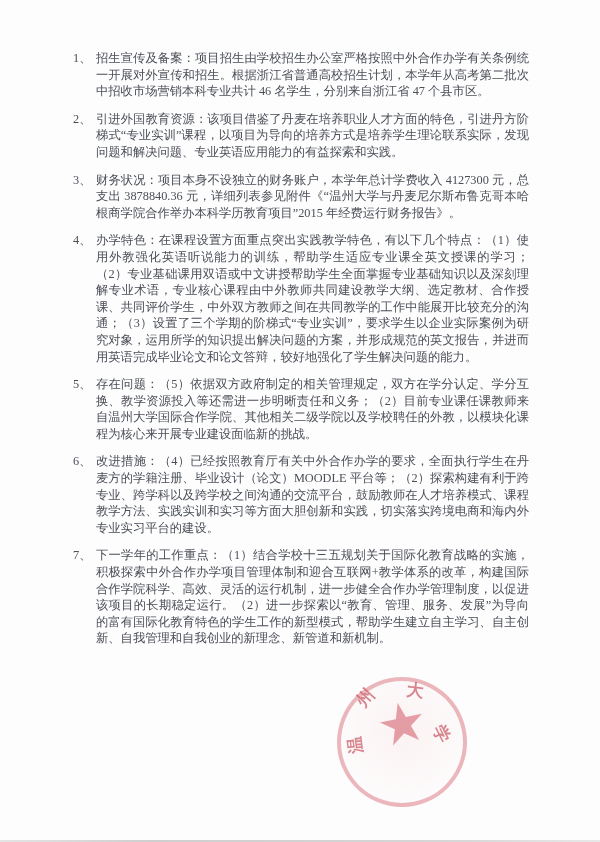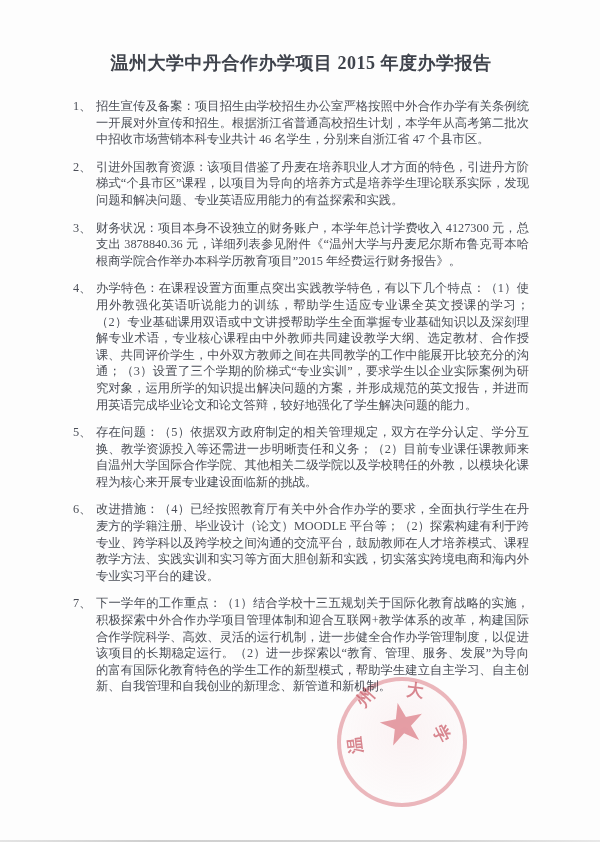--- a/index.html
+++ b/index.html
@@ -93,30 +93,29 @@
     height: 2px;
     background: linear-gradient(to right, #e4e4e4, #cfcfcf 25%, #d6d6d6 75%, #e8e8e8);
   }
 </style>
 </head>
 <body>
 
 <div class="page">
   <div class="content">
 
-    <h1 class="doc-title">温州大学中丹合作办学项目 2015 年度办学报告</h1>
 
     <div class="item">
       <span class="item-num">1、</span>
       <div class="item-text">招生宣传及备案：项目招生由学校招生办公室严格按照中外合作办学有关条例统一开展对外宣传和招生。根据浙江省普通高校招生计划，本学年从高考第二批次中招收市场营销本科专业共计 46 名学生，分别来自浙江省 47 个县市区。</div>
     </div>
 
     <div class="item">
       <span class="item-num">2、</span>
-      <div class="item-text">引进外国教育资源：该项目借鉴了丹麦在培养职业人才方面的特色，引进丹方阶梯式“个县市区”课程，以项目为导向的培养方式是培养学生理论联系实际，发现问题和解决问题、专业英语应用能力的有益探索和实践。</div>
+      <div class="item-text">引进外国教育资源：该项目借鉴了丹麦在培养职业人才方面的特色，引进丹方阶梯式“专业实训”课程，以项目为导向的培养方式是培养学生理论联系实际，发现问题和解决问题、专业英语应用能力的有益探索和实践。</div>
     </div>
 
     <div class="item">
       <span class="item-num">3、</span>
       <div class="item-text">财务状况：项目本身不设独立的财务账户，本学年总计学费收入 4127300 元，总支出 3878840.36 元，详细列表参见附件《“温州大学与丹麦尼尔斯布鲁克哥本哈根商学院合作举办本科学历教育项目”2015 年经费运行财务报告》。</div>
     </div>
 
     <div class="item">
       <span class="item-num">4、</span>
       <div class="item-text">办学特色：在课程设置方面重点突出实践教学特色，有以下几个特点：（1）使用外教强化英语听说能力的训练，帮助学生适应专业课全英文授课的学习；（2）专业基础课用双语或中文讲授帮助学生全面掌握专业基础知识以及深刻理解专业术语，专业核心课程由中外教师共同建设教学大纲、选定教材、合作授课、共同评价学生，中外双方教师之间在共同教学的工作中能展开比较充分的沟通；（3）设置了三个学期的阶梯式“专业实训”，要求学生以企业实际案例为研究对象，运用所学的知识提出解决问题的方案，并形成规范的英文报告，并进而用英语完成毕业论文和论文答辩，较好地强化了学生解决问题的能力。</div>

